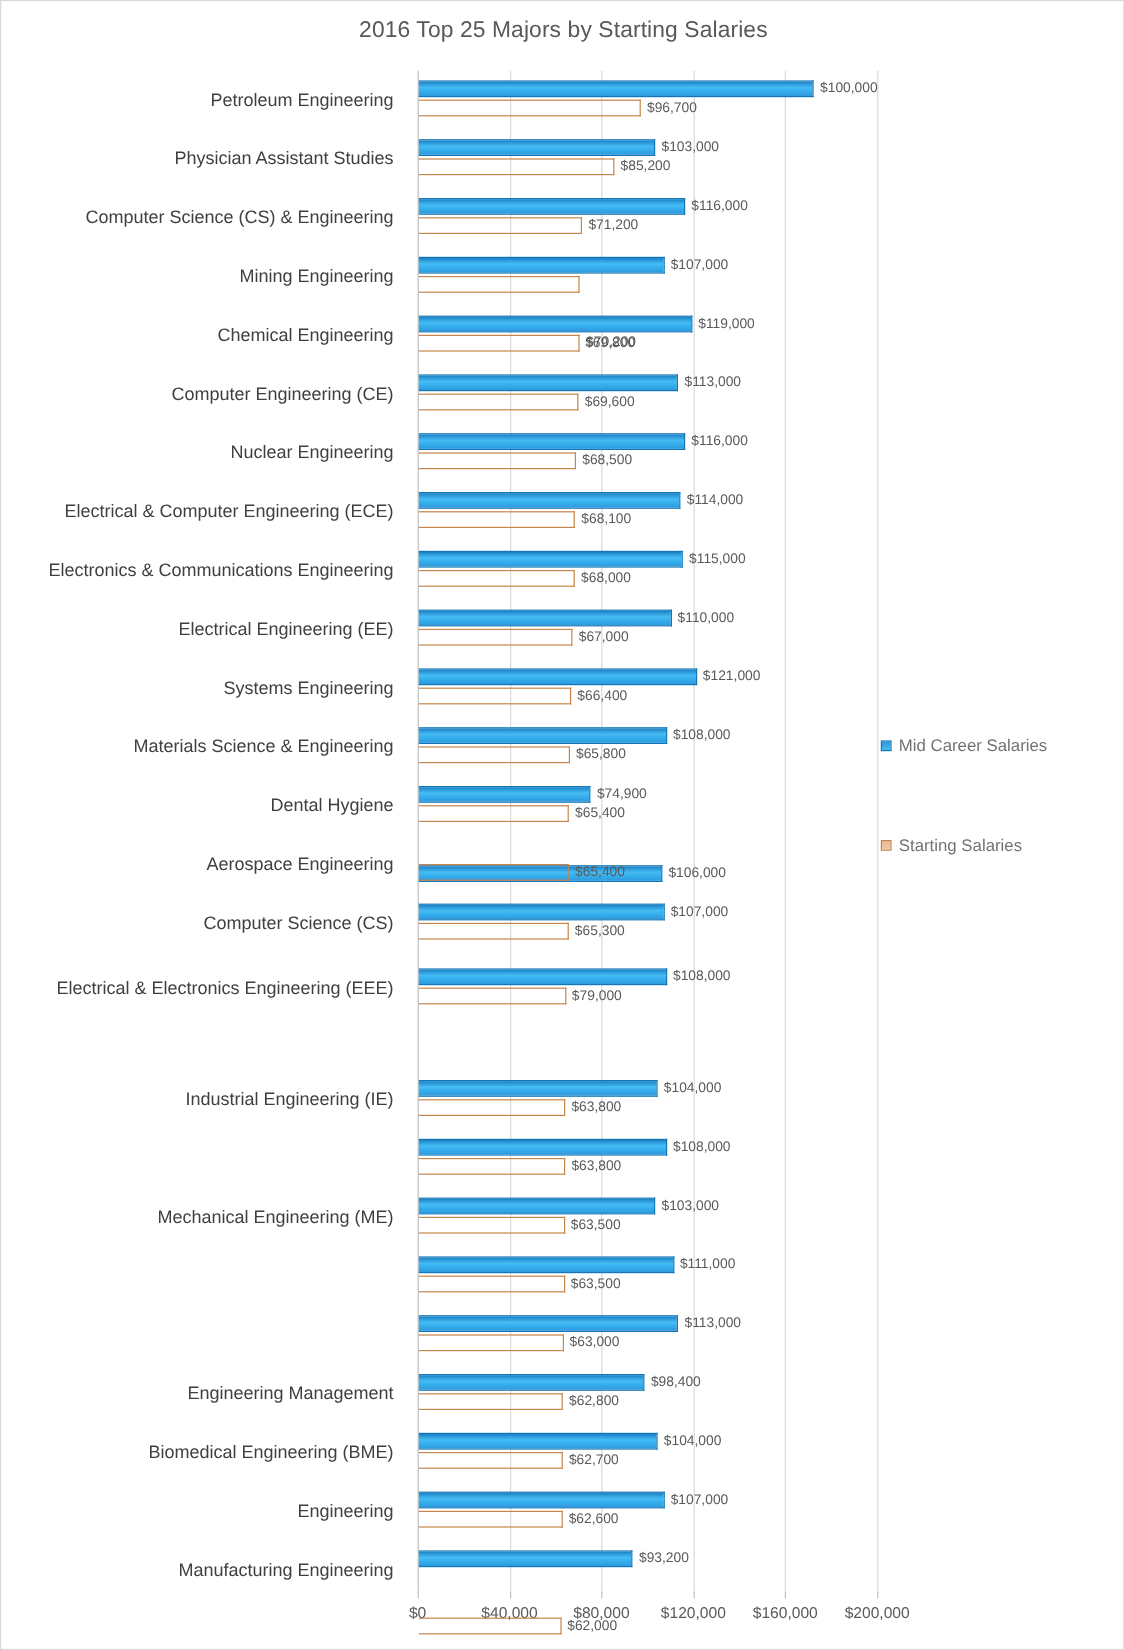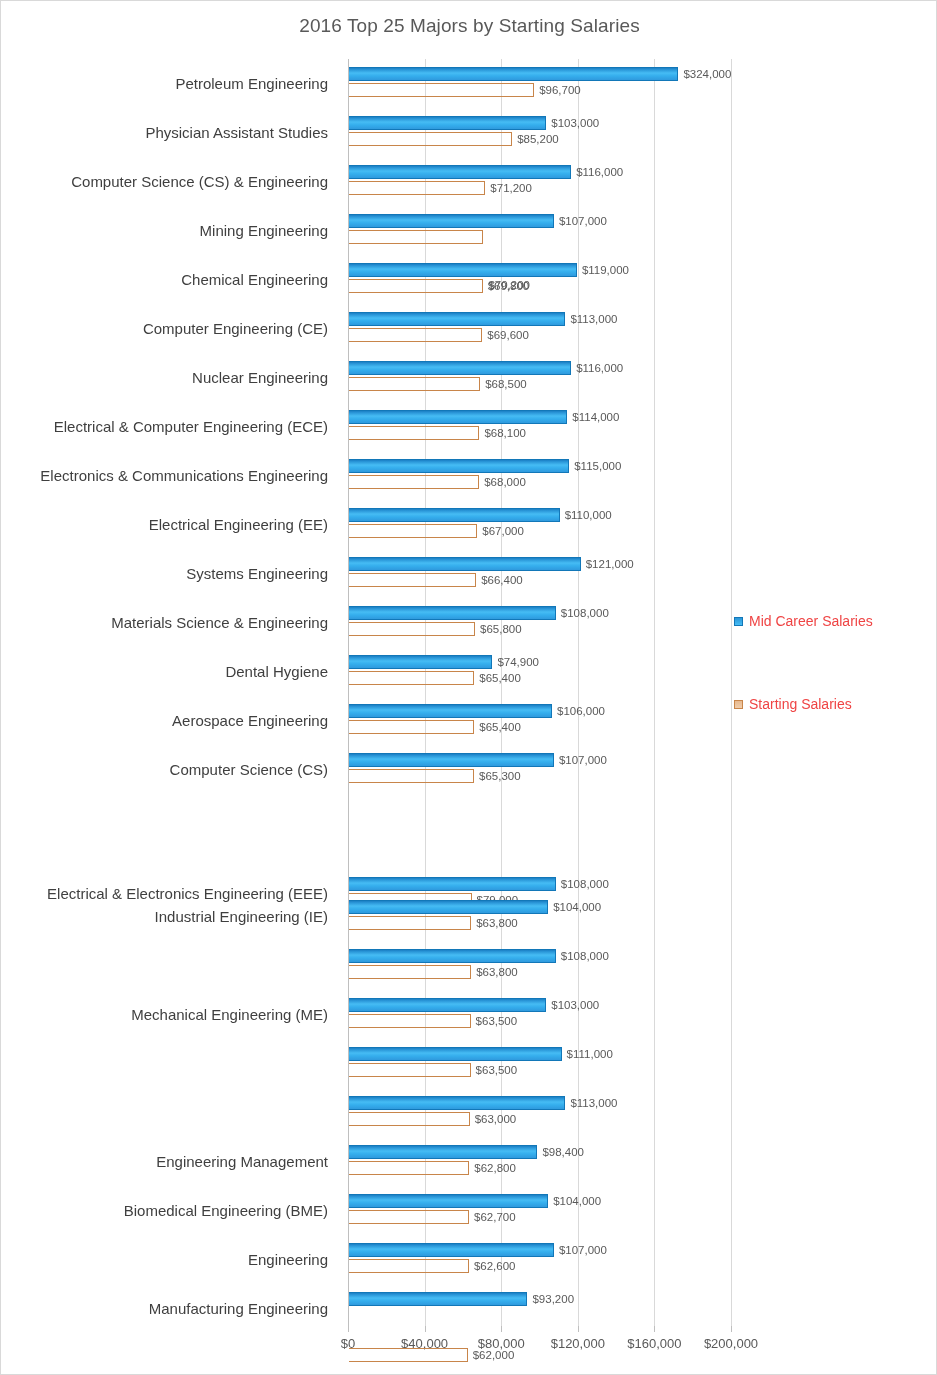--- a/index.html
+++ b/index.html
@@ -147,21 +147,21 @@
   .legend-swatch.mid {
     background: linear-gradient(to bottom, #2a96d8, #46bcf4);
     border: 1px solid #1277b8;
   }
   .legend-swatch.start {
     background: linear-gradient(to bottom, #e7b98f, #f0cdab);
     border: 1px solid #c8854a;
   }
   .legend-text {
     font-size: 14px;
-    color: #ef4444;
+    color: #737373;
     font-family: "Liberation Sans", sans-serif;
   }
 
   
   #x-axis {
     position: absolute;
     left: 347px;
     top: 1325px;
     width: 383px;
     height: 40px;
@@ -225,21 +225,21 @@
       <div class="tick-mark" style="left: 306.4px;"></div>
       <div class="tick-label" style="left: 306.4px;">$160,000</div>
       <div class="tick-mark" style="left: 383px;"></div>
       <div class="tick-label" style="left: 383px;">$200,000</div>
     </div>
 
 <div class="row" style="top: 58px;">
       <div class="cat-label">Petroleum Engineering</div>
       <div class="bar-wrap bar-mid" style="width: 329.38px;">
         <div class="bar mid" style="width: 100%;"></div>
-        <div class="val-label" style="left: 100%;">$324,000</div>
+        <div class="val-label" style="left: 100%;">$100,000</div>
       </div>
       <div class="bar-wrap bar-start" style="width: 185.18px;">
         <div class="bar start" style="width: 100%;"></div>
         <div class="val-label" style="left: 100%;">$96,700</div>
       </div>
     </div>
     <div class="row" style="top: 107px;">
       <div class="cat-label">Physician Assistant Studies</div>
       <div class="bar-wrap bar-mid" style="width: 197.245px;">
         <div class="bar mid" style="width: 100%;"></div>
@@ -366,41 +366,41 @@
         <div class="bar mid" style="width: 100%;"></div>
         <div class="val-label" style="left: 100%;">$74,900</div>
       </div>
       <div class="bar-wrap bar-start" style="width: 125.241px;">
         <div class="bar start" style="width: 100%;"></div>
         <div class="val-label" style="left: 100%;">$65,400</div>
       </div>
     </div>
     <div class="row" style="top: 695px;">
       <div class="cat-label">Aerospace Engineering</div>
-      <div class="bar-wrap bar-mid" style="width: 202.99px;">
+      <div class="bar-wrap bar-mid" style="width: 202.99px; margin-top: 17px;">
         <div class="bar mid" style="width: 100%;"></div>
         <div class="val-label" style="left: 100%;">$106,000</div>
       </div>
       <div class="bar-wrap bar-start" style="width: 125.241px;">
         <div class="bar start" style="width: 100%;"></div>
         <div class="val-label" style="left: 100%;">$65,400</div>
       </div>
     </div>
     <div class="row" style="top: 744px;">
       <div class="cat-label">Computer Science (CS)</div>
       <div class="bar-wrap bar-mid" style="width: 204.905px;">
         <div class="bar mid" style="width: 100%;"></div>
         <div class="val-label" style="left: 100%;">$107,000</div>
       </div>
       <div class="bar-wrap bar-start" style="width: 125.049px;">
         <div class="bar start" style="width: 100%;"></div>
         <div class="val-label" style="left: 100%;">$65,300</div>
       </div>
     </div>
-    <div class="row" style="top: 868px;">
+    <div class="row" style="top: 798px;">
       <div class="cat-label">Electrical &amp; Electronics Engineering (EEE)</div>
       <div class="bar-wrap bar-mid" style="width: 206.82px;">
         <div class="bar mid" style="width: 100%;"></div>
         <div class="val-label" style="left: 100%;">$108,000</div>
       </div>
       <div class="bar-wrap bar-start" style="width: 122.56px;">
         <div class="bar start" style="width: 100%;"></div>
         <div class="val-label" style="left: 100%;">$79,000</div>
       </div>
     </div>

